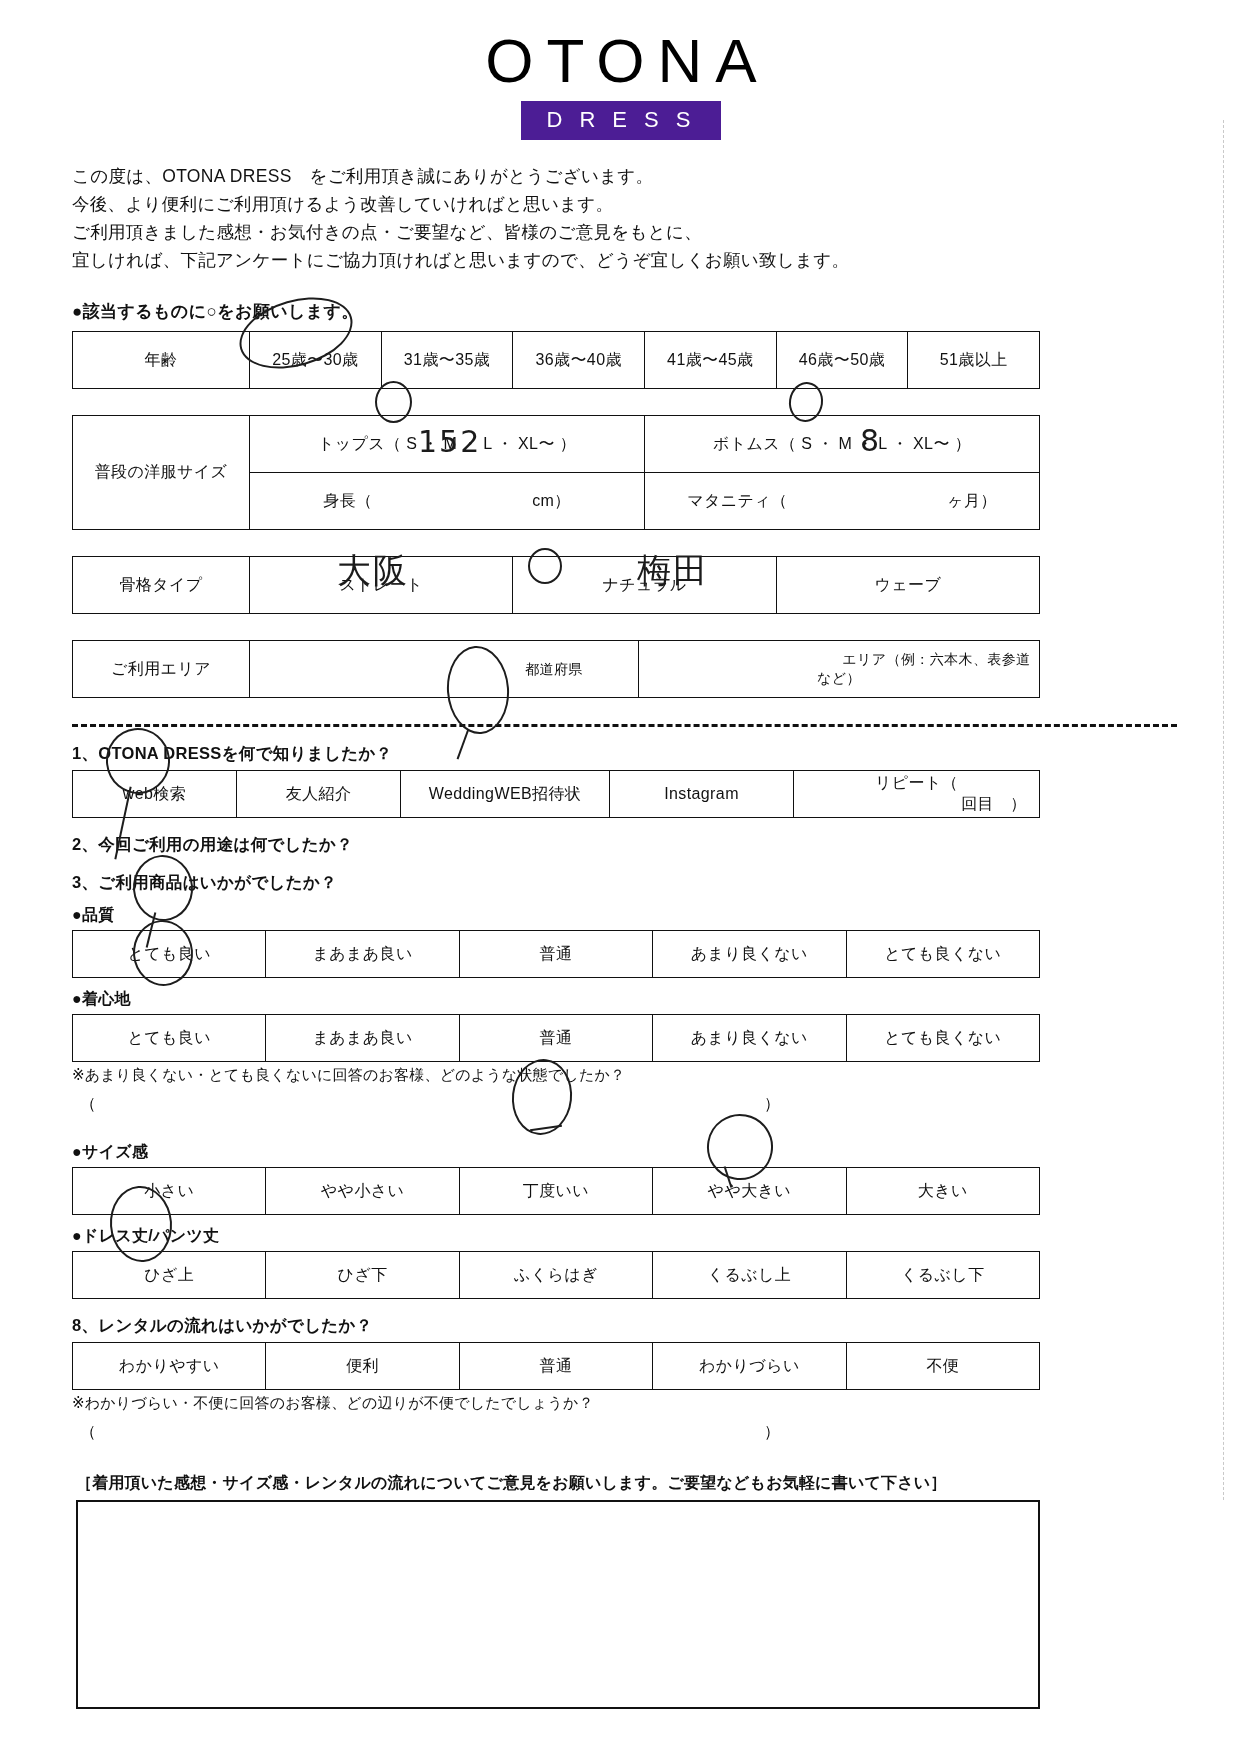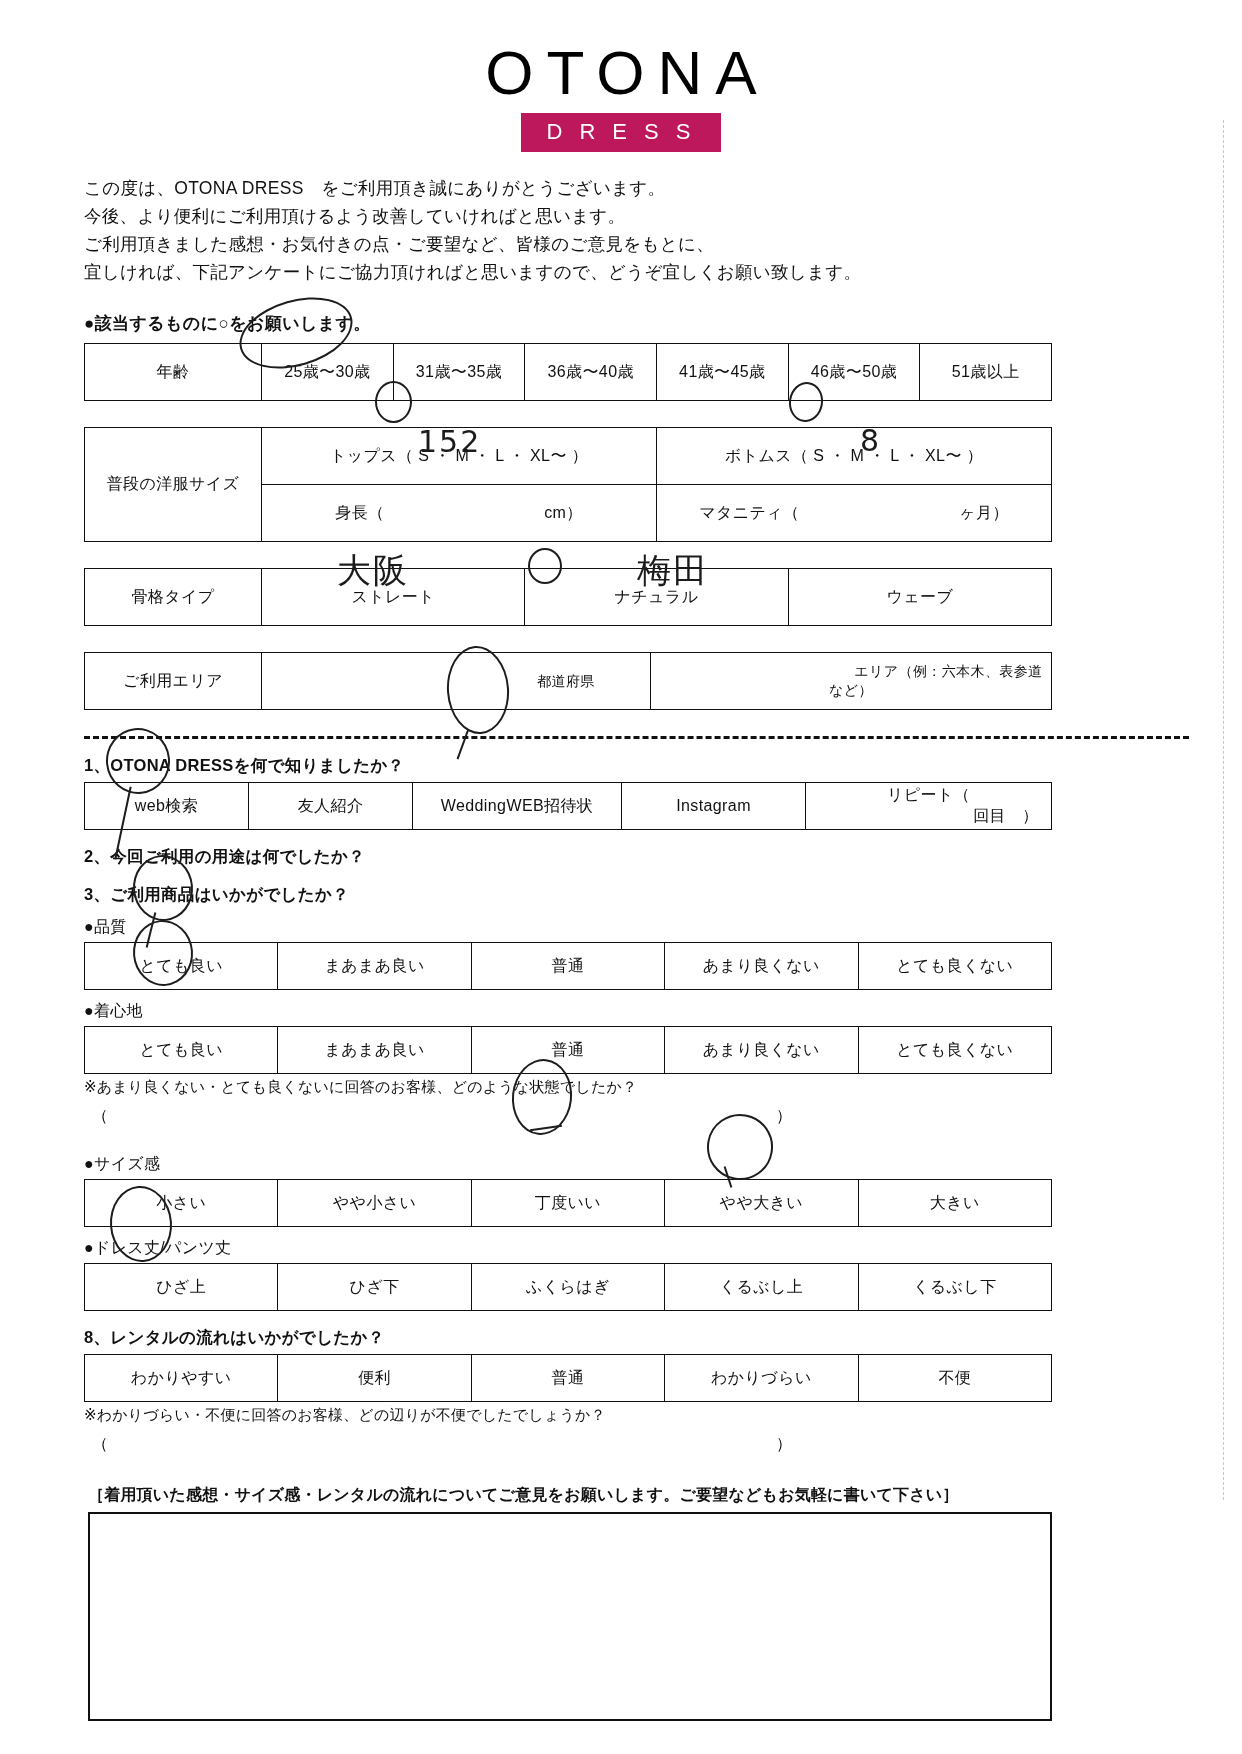--- a/index.html
+++ b/index.html
@@ -11,40 +11,40 @@
     width: 1242px;
     height: 1754px;
     position: relative;
     font-family: "Liberation Sans", "DejaVu Sans", sans-serif;
     color: #111;
     overflow: hidden;
   }
   .page {
     position: absolute;
     inset: 0;
-    padding: 16px;
+    padding: 4px;
   }
 
   
   .logo-wrap {
     text-align: center;
     padding-top: 26px;
   }
   .logo-main {
     font-size: 62px;
     letter-spacing: 13px;
     font-weight: 400;
     line-height: 1.0;
     color: #000;
     text-indent: 13px;
   }
   .logo-sub {
     display: inline-block;
     margin-top: 9px;
-    background: #be185d;
+    background: #4c1d95;
     color: #fff;
     font-size: 22px;
     letter-spacing: 17px;
     padding: 7px 14px 8px 26px;
     line-height: 1.1;
   }
 
   
   .intro {
     margin: 22px 0 12px 68px;
@@ -63,21 +63,21 @@
   }
   .q-head {
     margin: 16px 0 5px 68px;
     font-size: 16.5px;
     font-weight: bold;
     letter-spacing: 0.3px;
   }
   .sub-head {
     margin: 11px 0 4px 68px;
     font-size: 16px;
-    font-weight: normal;
+    font-weight: bold;
     letter-spacing: 0.3px;
   }
   .note {
     margin: 4px 0 0 68px;
     font-size: 15px;
     letter-spacing: 0.2px;
   }
   .paren-line {
     margin: 9px 0 0 76px;
     font-size: 16px;

